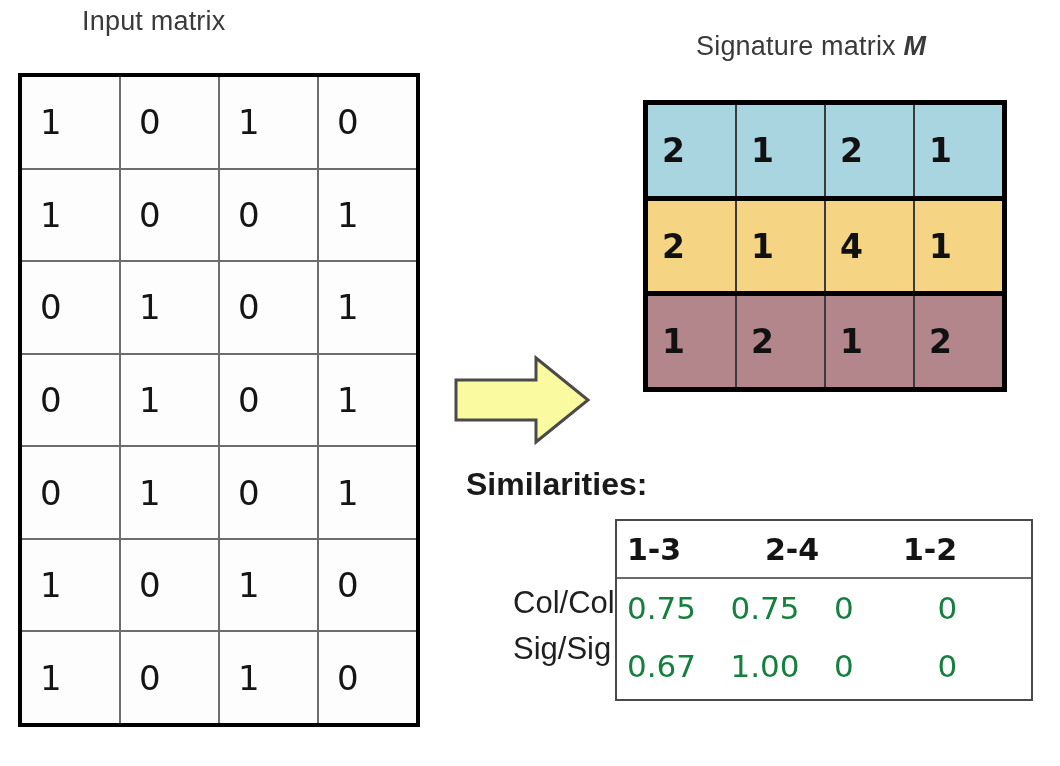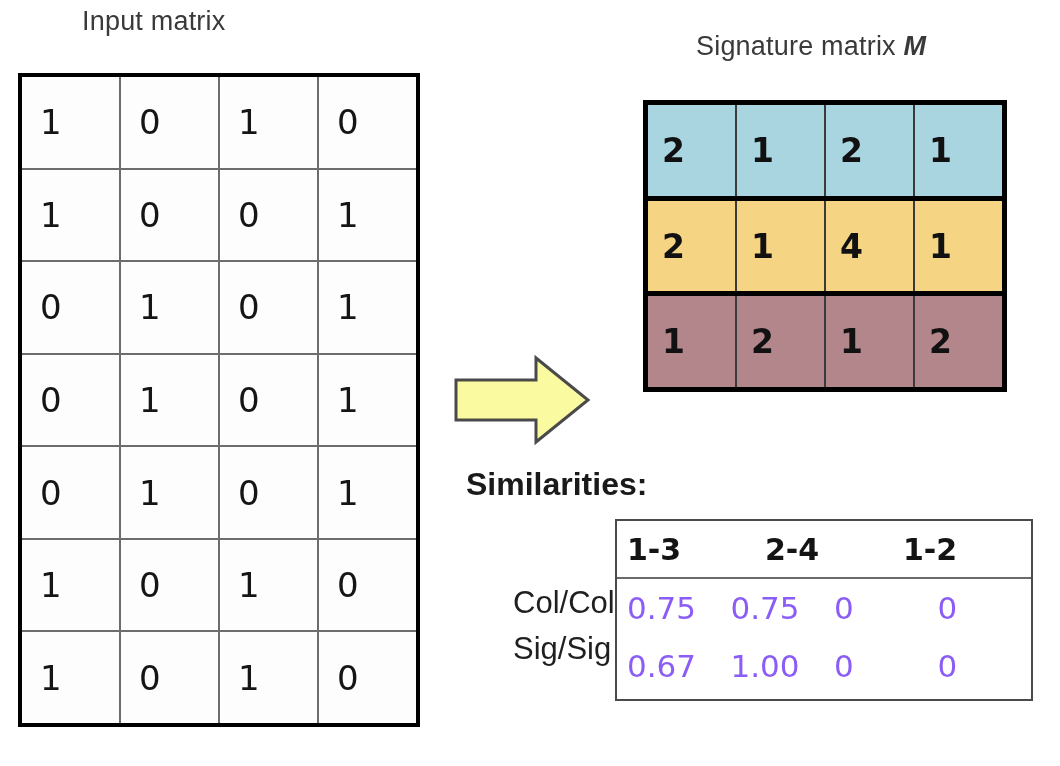--- a/index.html
+++ b/index.html
@@ -168,21 +168,21 @@
     height: 58px;
     box-sizing: border-box;
   }
   #similarities-table .body-cell {
     flex: 1 1 0;
     display: flex;
     align-items: center;
     padding-left: 10px;
     font-size: 31px;
     font-weight: 400;
-    color: #8b5cf6;
+    color: #15803d;
     white-space: nowrap;
     font-family: "DejaVu Sans", sans-serif;
   }
 </style>
 </head>
 <body>
 
 <div class="title" id="input-matrix-title">Input matrix</div>
 
 <div id="input-matrix">

